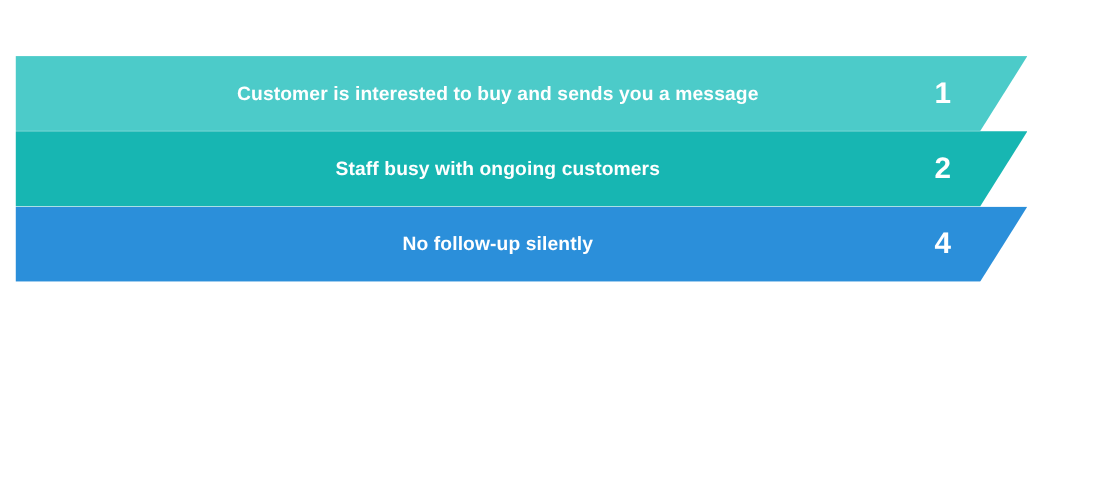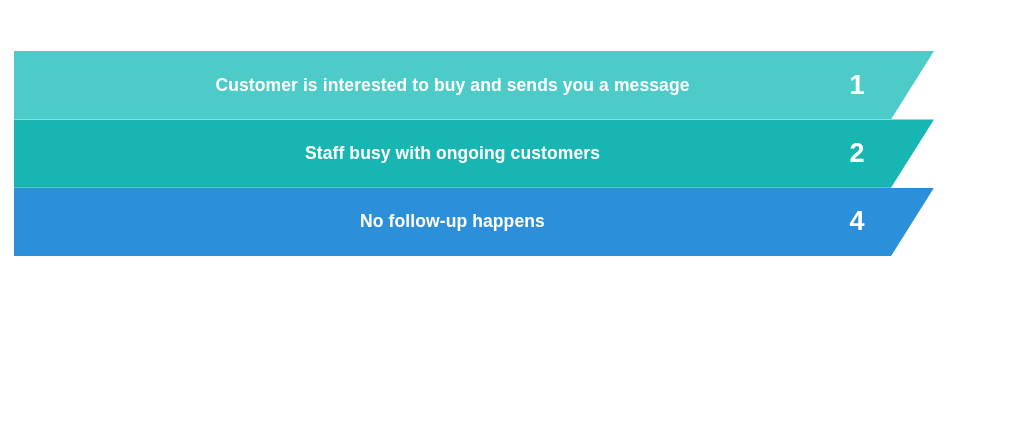--- a/index.html
+++ b/index.html
@@ -96,19 +96,19 @@
 
     <div class="step-row">
       <div class="step-shape" style="background-color: rgb(23, 182, 178);"></div>
       <div class="step-label">Staff busy with ongoing customers</div>
       <div class="step-number">2</div>
     </div>
 
 
     <div class="step-row">
       <div class="step-shape" style="background-color: rgb(43, 143, 218);"></div>
-      <div class="step-label">No follow-up happens</div>
+      <div class="step-label">No follow-up silently</div>
       <div class="step-number">4</div>
     </div>
 
 
   </div>
 </div>
 
 </body></html>

